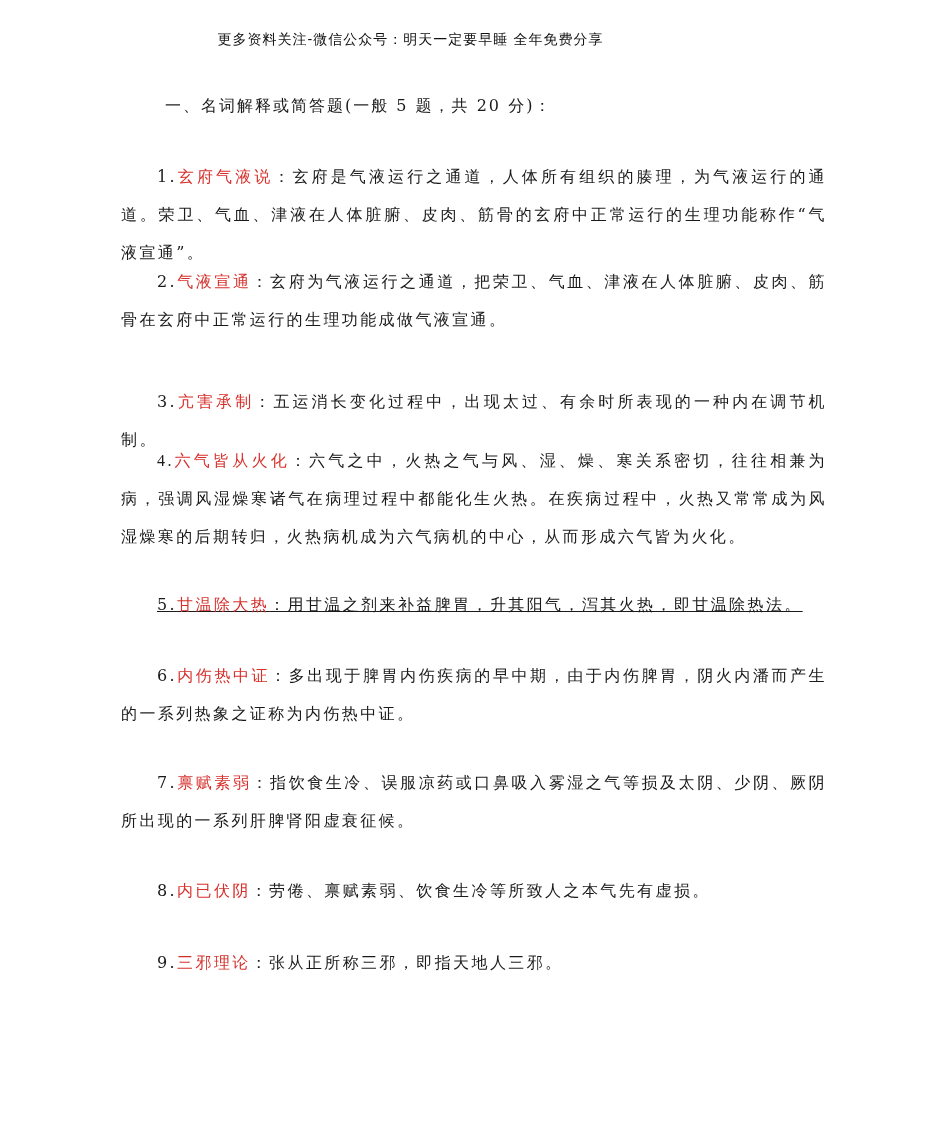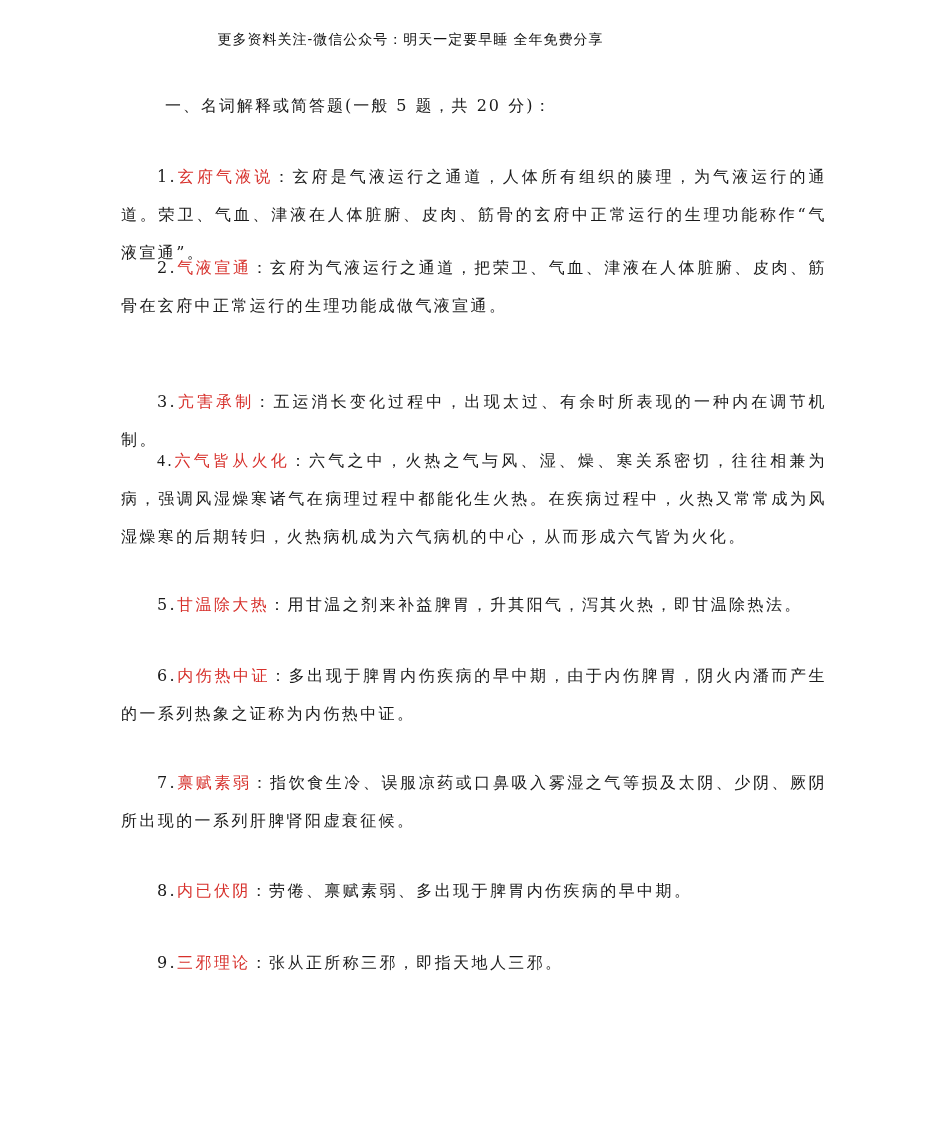--- a/index.html
+++ b/index.html
@@ -51,43 +51,43 @@
 <body>
 
 <div class="header">更多资料关注-微信公众号：明天一定要早睡 全年免费分享</div>
 
 <div class="section-title">一、名词解释或简答题(一般 5 题，共 20 分)：</div>
 
 <div class="entry" style="top:158px;">
   <span>1.</span><span class="term">玄府气液说</span><span>：玄府是气液运行之通道，人体所有组织的腠理，为气液运行的通道。荣卫、气血、津液在人体脏腑、皮肉、筋骨的玄府中正常运行的生理功能称作“气液宣通”。</span>
 </div>
 
-<div class="entry" style="top:249px;">
+<div class="entry" style="top:263px;">
   <span>2.</span><span class="term">气液宣通</span><span>：玄府为气液运行之通道，把荣卫、气血、津液在人体脏腑、皮肉、筋骨在玄府中正常运行的生理功能成做气液宣通。</span>
 </div>
 
 <div class="entry" style="top:383px;">
   <span>3.</span><span class="term">亢害承制</span><span>：五运消长变化过程中，出现太过、有余时所表现的一种内在调节机制。</span>
 </div>
 
 <div class="entry" style="top:442px;font-family:Liberation Serif, serif;">
   <span>4.</span><span class="term">六气皆从火化</span><span>：六气之中，火热之气与风、湿、燥、寒关系密切，往往相兼为病，强调风湿燥寒诸气在病理过程中都能化生火热。在疾病过程中，火热又常常成为风湿燥寒的后期转归，火热病机成为六气病机的中心，从而形成六气皆为火化。</span>
 </div>
 
-<div class="entry" style="top:586px;">
+<div class="entry" style="top:586px;text-decoration:underline;">
   <span>5.</span><span class="term">甘温除大热</span><span>：用甘温之剂来补益脾胃，升其阳气，泻其火热，即甘温除热法。</span>
 </div>
 
 <div class="entry" style="top:657px;">
   <span>6.</span><span class="term">内伤热中证</span><span>：多出现于脾胃内伤疾病的早中期，由于内伤脾胃，阴火内潘而产生的一系列热象之证称为内伤热中证。</span>
 </div>
 
 <div class="entry" style="top:764px;">
   <span>7.</span><span class="term">禀赋素弱</span><span>：指饮食生冷、误服凉药或口鼻吸入雾湿之气等损及太阴、少阴、厥阴所出现的一系列肝脾肾阳虚衰征候。</span>
 </div>
 
 <div class="entry" style="top:872px;">
-  <span>8.</span><span class="term">内已伏阴</span><span>：劳倦、禀赋素弱、多出现于脾胃内伤疾病的早中期。</span>
+  <span>8.</span><span class="term">内已伏阴</span><span>：劳倦、禀赋素弱、饮食生冷等所致人之本气先有虚损。</span>
 </div>
 
 <div class="entry" style="top:944px;">
   <span>9.</span><span class="term">三邪理论</span><span>：张从正所称三邪，即指天地人三邪。</span>
 </div>
 
 </body></html>

